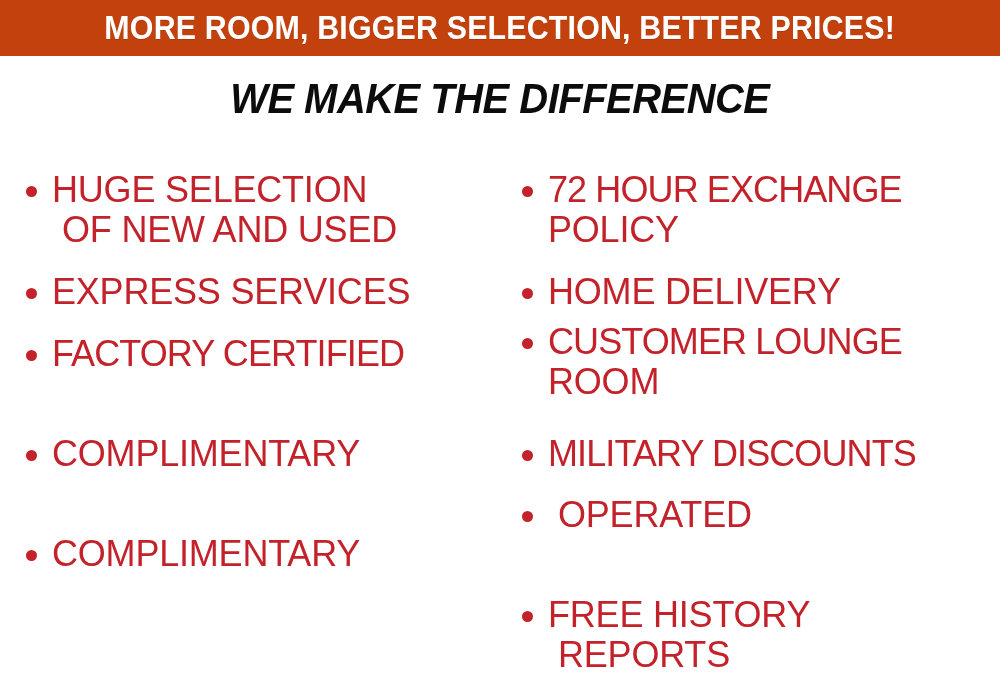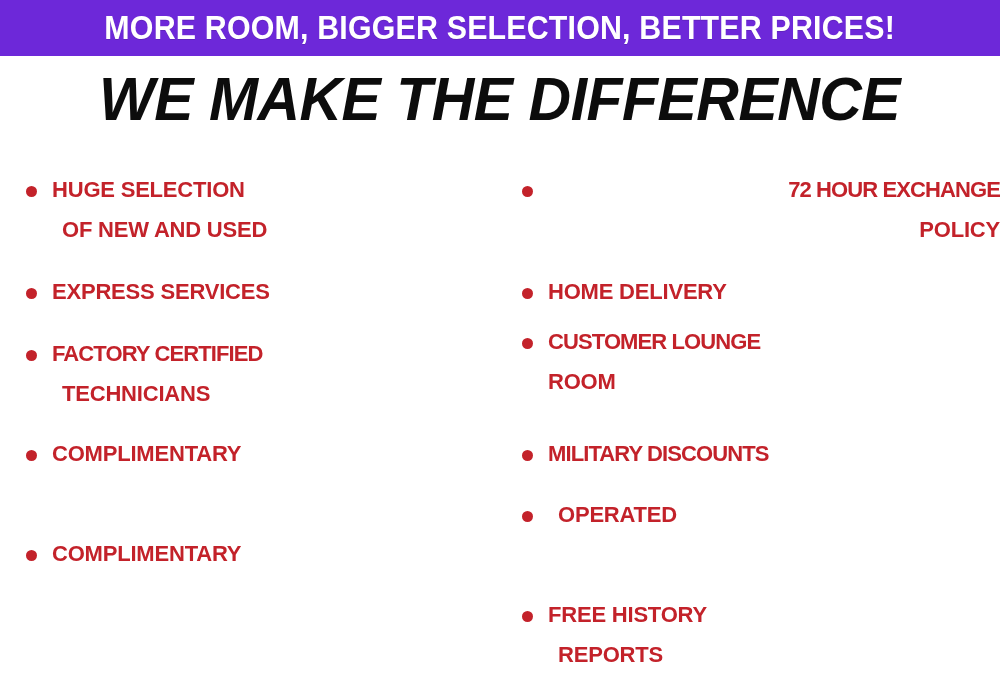--- a/index.html
+++ b/index.html
@@ -18,21 +18,21 @@
     overflow: hidden;
   }
 
   
   #top-banner {
     position: absolute;
     left: 0;
     top: 0;
     width: 1000px;
     height: 56px;
-    background: #6d28d9;
+    background: #c2410c;
     display: flex;
     align-items: center;
     justify-content: center;
   }
   #top-banner-text {
     color: #ffffff;
     font-size: 33px;
     font-weight: bold;
     letter-spacing: 0.2px;
     white-space: nowrap;
@@ -42,21 +42,21 @@
   }
 
   
   #headline {
     position: absolute;
     left: 0;
     top: 66px;
     width: 1000px;
     text-align: center;
     color: #0c0c0c;
-    font-size: 62px;
+    font-size: 42px;
     font-weight: bold;
     font-style: italic;
     line-height: 66px;
     letter-spacing: -0.5px;
     white-space: nowrap;
   }
   #headline-inner {
     display: inline-block;
     transform: scaleX(0.95);
     transform-origin: center center;
@@ -84,22 +84,22 @@
     border-radius: 50%;
     background: #c3222a;
   }
   .bullet-lines {
     margin: 0;
     padding: 0 0 0 38px;
   }
   .bullet-line {
     display: block;
     color: #c3222a;
-    font-size: 22px;
-    font-weight: bold;
+    font-size: 36px;
+    font-weight: normal;
     line-height: 40px;
     white-space: nowrap;
     letter-spacing: -0.2px;
   }
   .bullet-line.cont {
     padding-left: 10px;
   }
   .bullet-line.cont-flush {
     padding-left: 0px;
   }
@@ -134,21 +134,20 @@
       <span class="bullet-dot"></span>
       <div class="bullet-lines">
         <span class="bullet-line">EXPRESS SERVICES</span>
       </div>
     </div>
 
     <div class="bullet-item" style="top:174px;">
       <span class="bullet-dot"></span>
       <div class="bullet-lines">
         <span class="bullet-line tight">FACTORY CERTIFIED</span>
-        <span class="bullet-line cont">TECHNICIANS</span>
       </div>
     </div>
 
     <div class="bullet-item" style="top:274px;">
       <span class="bullet-dot"></span>
       <div class="bullet-lines">
         <span class="bullet-line">COMPLIMENTARY</span>
       </div>
     </div>
 
@@ -156,21 +155,21 @@
       <span class="bullet-dot"></span>
       <div class="bullet-lines">
         <span class="bullet-line">COMPLIMENTARY</span>
       </div>
     </div>
 
   </div>
 
   <div id="column-right" class="column">
 
-    <div class="bullet-item" style="top:10px;text-align:right;">
+    <div class="bullet-item" style="top:10px;">
       <span class="bullet-dot"></span>
       <div class="bullet-lines">
         <span class="bullet-line tight">72 HOUR EXCHANGE</span>
         <span class="bullet-line cont-flush">POLICY</span>
       </div>
     </div>
 
     <div class="bullet-item" style="top:112px;">
       <span class="bullet-dot"></span>
       <div class="bullet-lines">

